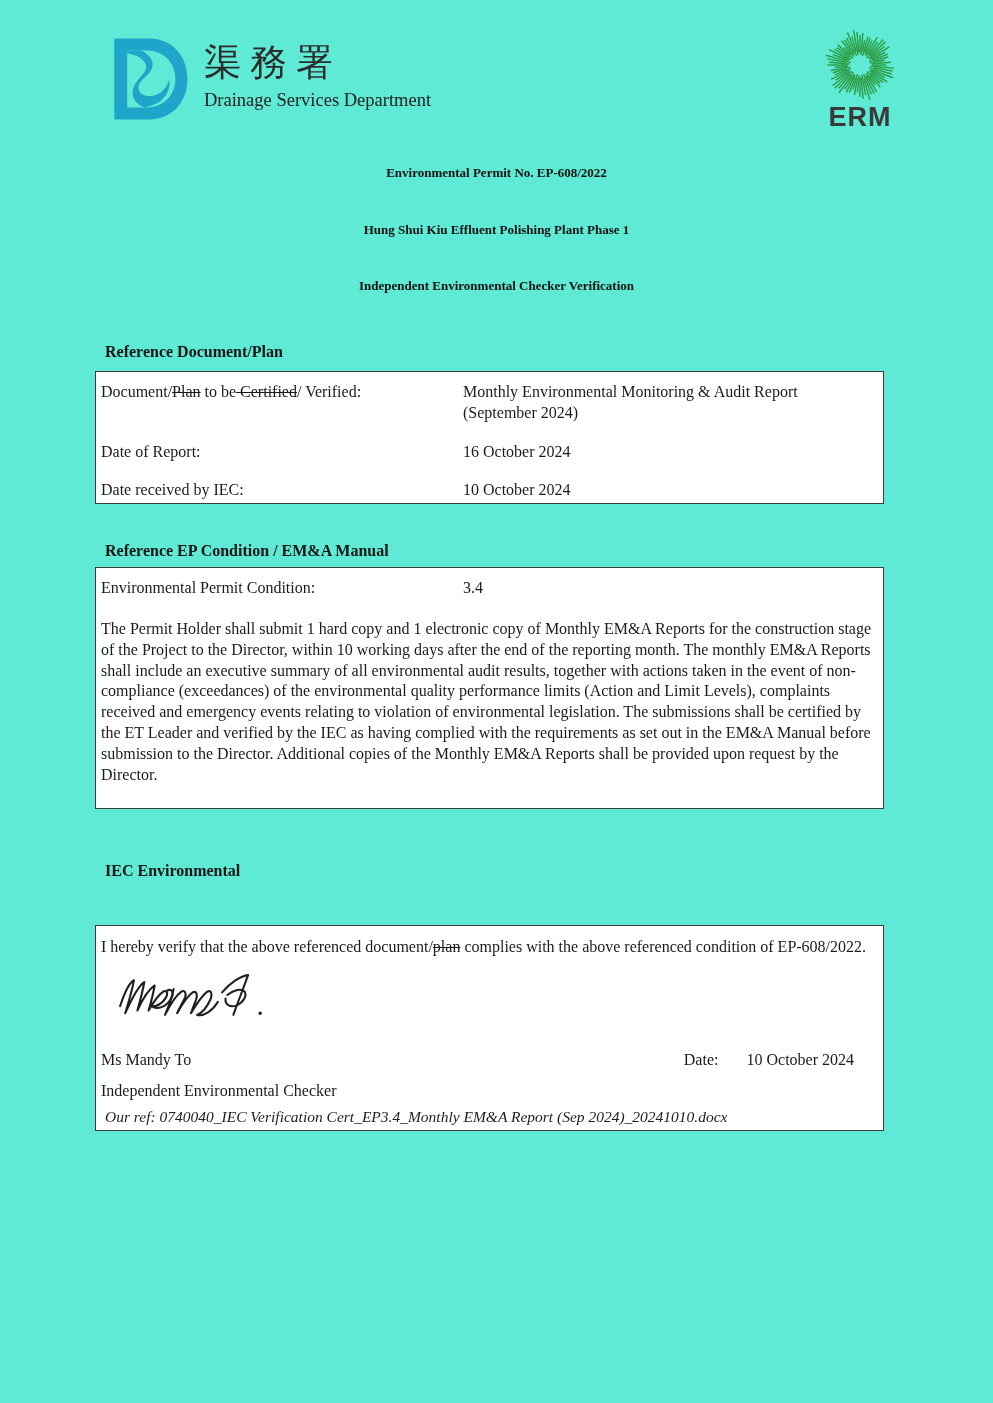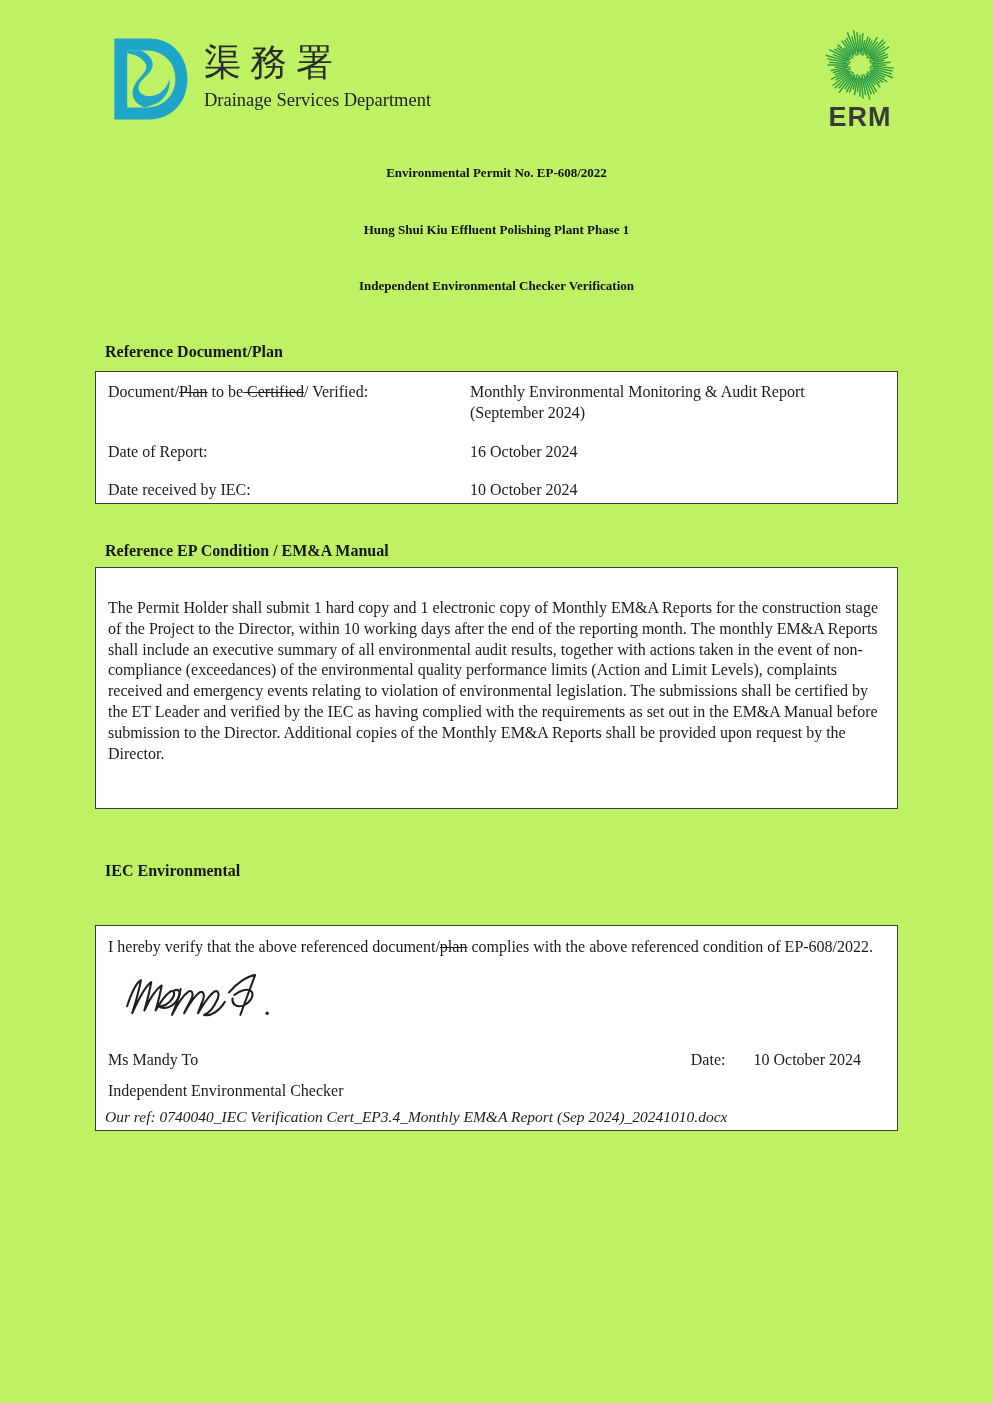--- a/index.html
+++ b/index.html
@@ -1,16 +1,16 @@
 <!DOCTYPE html>
 <html><head>
 <meta charset="utf-8">
 <style>
   html,body{margin:0;padding:0;background:#ffffff;}
-  .page{position:relative;width:993px;height:1403px;background:#bef264;
+  .page{position:relative;width:993px;height:1403px;background:#5eead4;
         font-family:"Liberation Serif","DejaVu Serif",serif;color:#1b1b1b;overflow:hidden;}
 
   
   .dsd-block{position:absolute;left:103px;top:36px;display:flex;align-items:flex-start;}
   .dsd-logo{width:88px;height:86px;flex:none;}
   .dsd-text{margin-left:13px;padding-top:2px;}
   .dsd-zh{font-size:37px;line-height:1.35;letter-spacing:9px;color:#2b2b2b;}
   .dsd-en{font-size:18.5px;margin-top:2px;color:#222;}
   .erm-block{position:absolute;left:810px;top:26px;width:100px;text-align:center;}
   .erm-sun{width:78px;height:78px;display:block;margin:0 auto;}
@@ -20,21 +20,21 @@
   
   .doc-title{position:absolute;left:0;width:100%;text-align:center;
              font-size:13px;font-weight:bold;color:#111;}
   .t1{top:165px;} .t2{top:222px;} .t3{top:278px;}
 
   
   .sec-heading{position:absolute;left:105px;font-size:16px;font-weight:bold;color:#151515;}
   .h1{top:343px;} .h2{top:542px;} .h3{top:862px;}
 
   .box{position:absolute;left:95px;width:777px;border:1px solid #3c3c3c;
-       padding:9px 12px;font-size:16px;line-height:21px;background:#fff;}
+       padding:9px 5px;font-size:16px;line-height:21px;background:#fff;}
   .box1{top:371px;height:113px;}
   .box2{top:567px;height:222px;}
   .box3{top:925px;height:185px;padding-top:10px;}
 
   .row{display:grid;grid-template-columns:362px 1fr;}
   .row+.row{margin-top:17px;}
   .row.first{margin-bottom:18px;}
   .strike{text-decoration:line-through;}
   .val-line{display:block;}
 
@@ -159,20 +159,24 @@
       <span>16 October 2024</span>
     </div>
     <div class="row">
       <span>Date received by IEC:</span>
       <span>10 October 2024</span>
     </div>
   </div>
 
   <div class="sec-heading h2">Reference EP Condition / EM&amp;A Manual</div>
   <div class="box box2">
+    <div class="row">
+      <span>Environmental Permit Condition:</span>
+      <span>3.4</span>
+    </div>
     <div class="para">The Permit Holder shall submit 1 hard copy and 1 electronic copy of Monthly EM&amp;A Reports for the construction stage of the Project to the Director, within 10 working days after the end of the reporting month.  The monthly EM&amp;A Reports shall include an executive summary of all environmental audit results, together with actions taken in the event of non-compliance (exceedances) of the environmental quality performance limits (Action and Limit Levels), complaints received and emergency events relating to violation of environmental legislation.  The submissions shall be certified by the ET Leader and verified by the IEC as having complied with the requirements as set out in the EM&amp;A Manual before submission to the Director.  Additional copies of the Monthly EM&amp;A Reports shall be provided upon request by the Director.</div>
   </div>
 
   <div class="sec-heading h3">IEC Environmental</div>
   <div class="box box3">
     <div class="statement"><span>I hereby verify that the above referenced document/</span><span class="strike">plan</span><span> complies with the above referenced condition of EP-608/2022.</span></div>
 
     <div class="sig-wrap">
       <svg class="sig" viewBox="0 0 220 74" aria-hidden="true">
         <g fill="none" stroke="#1f1f1f" stroke-width="2.4" stroke-linecap="round" stroke-linejoin="round">

